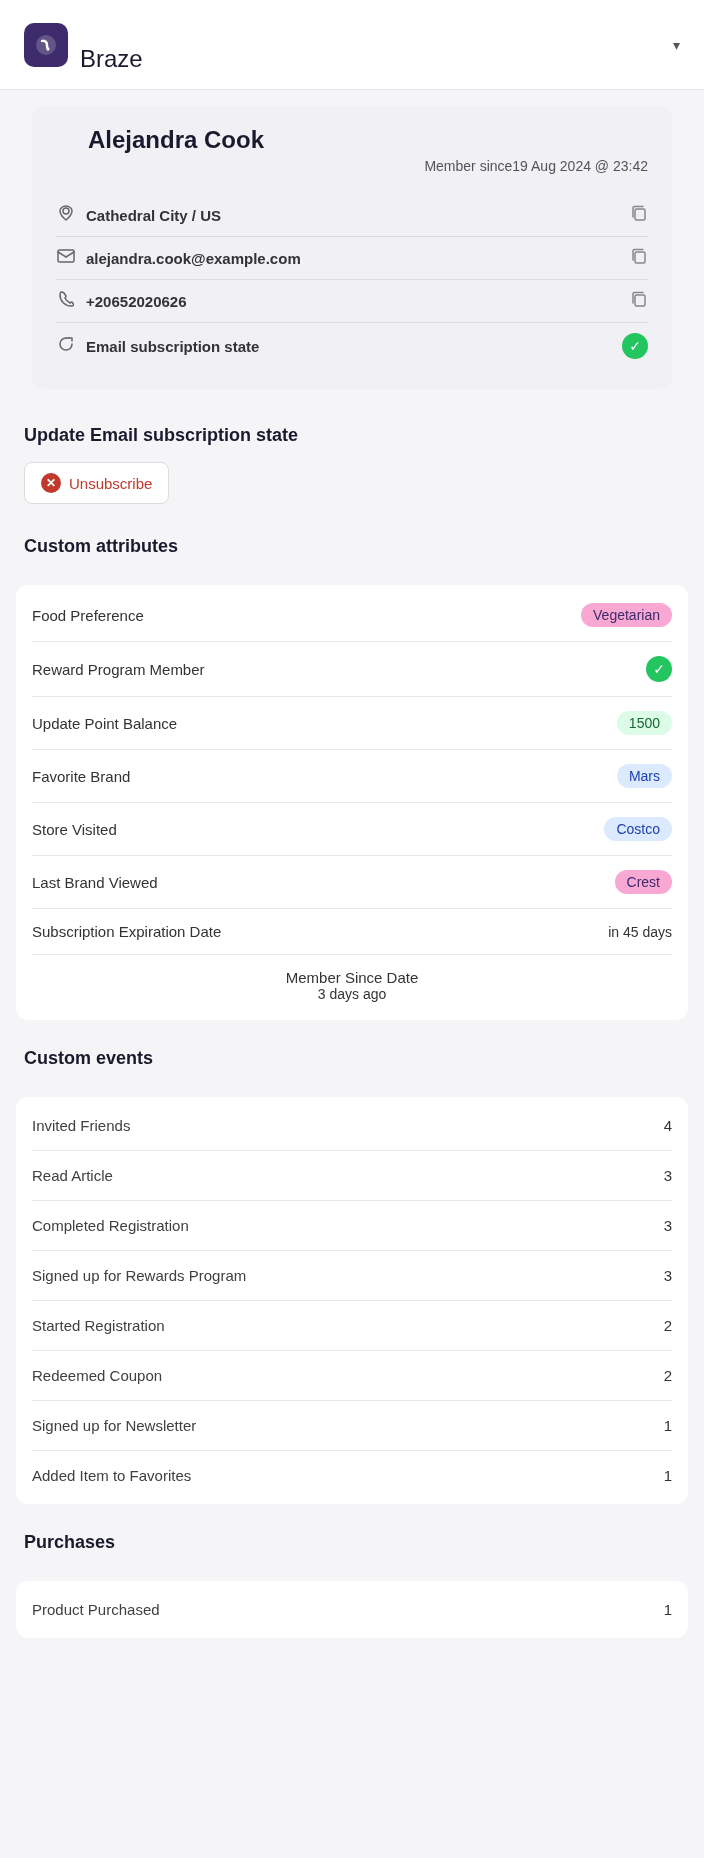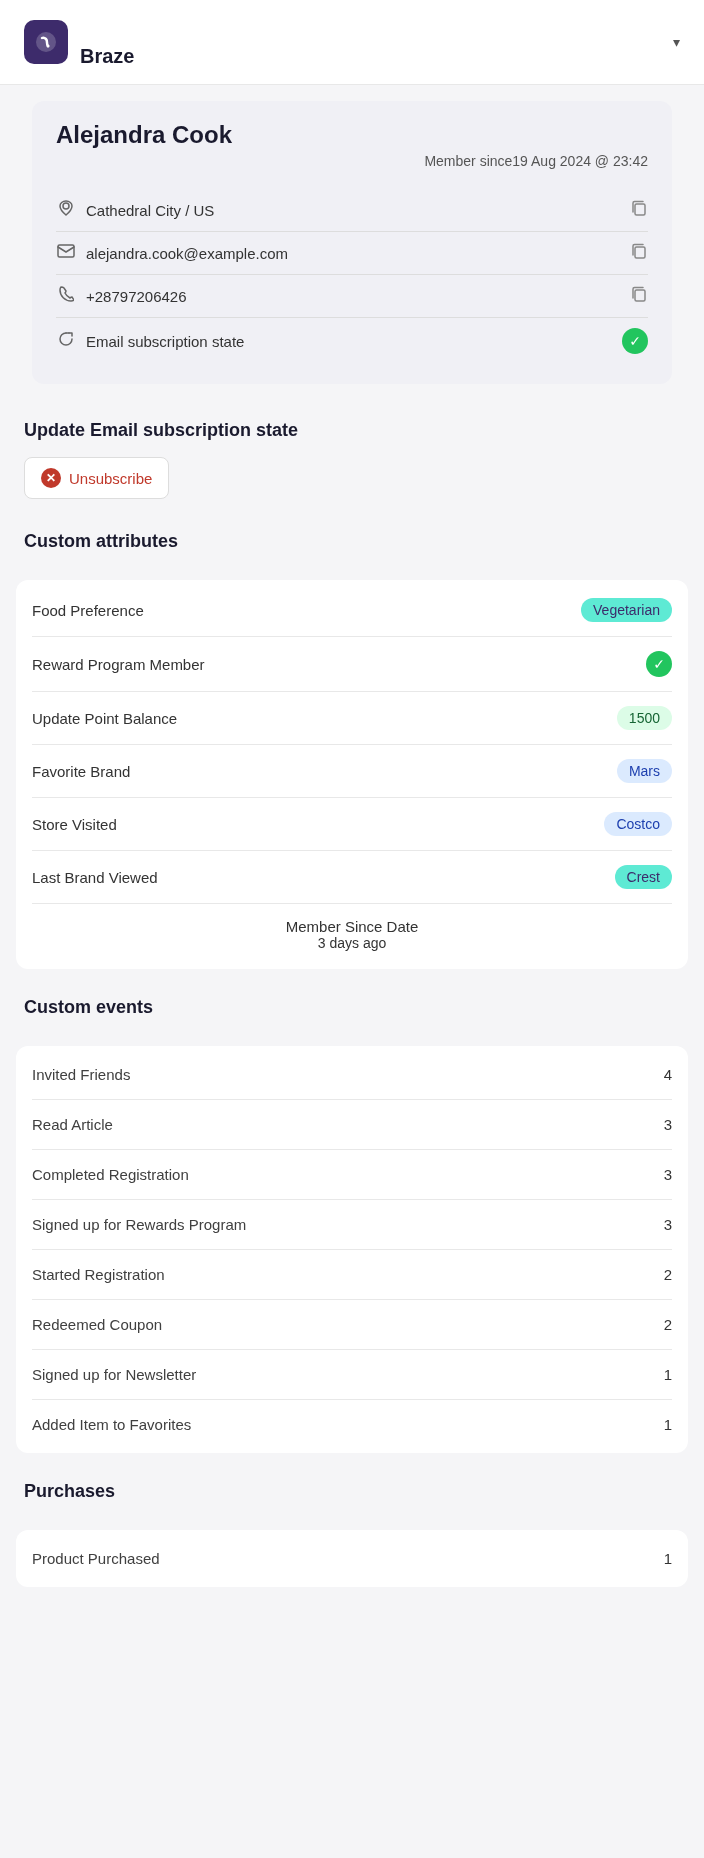--- a/index.html
+++ b/index.html
@@ -31,42 +31,43 @@
       background: #3d2b6b;
       border-radius: 10px;
       display: flex;
       align-items: center;
       justify-content: center;
       color: white;
       font-size: 20px;
       font-weight: bold;
     }
     .header-title {
-      font-size: 20px;
-      font-weight: 700;
+      font-size: 24px;
+      font-weight: 400;
       color: #1a1a2e;
       margin-top: 29px;
     }
     .chevron-down {
       color: #555;
       font-size: 14px;
     }
 
     
     .profile-card {
       background: #f0f0f5;
       margin: 16px;
       border-radius: 12px;
       padding: 20px 24px;
     }
     .profile-name {
       font-size: 24px;
       font-weight: 700;
       color: #1a1a2e;
       margin-bottom: 4px;
+      margin-left: 32px;
     }
     .member-since-row {
       display: flex;
       justify-content: flex-end;
       align-items: center;
       color: #555;
       font-size: 14px;
       margin-bottom: 20px;
     }
     .profile-info-row {
@@ -78,20 +79,21 @@
     }
     .profile-info-row:last-child {
       border-bottom: none;
     }
     .profile-info-left {
       display: flex;
       align-items: center;
       gap: 10px;
       color: #333;
       font-size: 15px;
+      font-weight: bold;
     }
     .info-icon {
       color: #666;
       font-size: 16px;
       width: 20px;
       text-align: center;
     }
     .copy-icon {
       color: #888;
       font-size: 16px;
@@ -167,21 +169,21 @@
     .attr-label {
       font-size: 15px;
       color: #333;
     }
     .attr-value {
       font-size: 14px;
       color: #333;
       text-align: right;
     }
     .tag {
-      background: #5eead4;
+      background: #f9a8d4;
       color: #3d2b6b;
       border-radius: 20px;
       padding: 4px 12px;
       font-size: 14px;
       font-weight: 500;
     }
     .tag-green {
       background: #dcfce7;
       color: #166534;
       border-radius: 20px;
@@ -293,21 +295,21 @@
       </span>
     </div>
 
     <div class="profile-info-row">
       <div class="profile-info-left">
         <span class="info-icon">
           <svg width="16" height="18" viewBox="0 0 16 18" fill="none">
             <path d="M3 2 C3 2, 2 3, 2 5 C2 11 7 16 13 16 C15 16 16 15 16 15 L14 12 C14 12, 13 12, 12 13 C10 12 8 10 7 8 C8 7 8 6 8 6 L6 3 C6 3 5 2 3 2Z" stroke="#666" stroke-width="1.5" fill="none"></path>
           </svg>
         </span>
-        <span>+28797206426</span>
+        <span>+20652020626</span>
       </div>
       <span class="copy-icon">
         <svg width="18" height="18" viewBox="0 0 18 18" fill="none">
           <rect x="5" y="5" width="10" height="11" rx="1.5" stroke="#888" stroke-width="1.5" fill="none"></rect>
           <path d="M3 13 L3 4 C3 3 3.5 2.5 4.5 2.5 L13 2.5" stroke="#888" stroke-width="1.5" stroke-linecap="round" fill="none"></path>
         </svg>
       </span>
     </div>
 
     <div class="profile-info-row">
@@ -364,20 +366,24 @@
   <div class="attr-row">
     <span class="attr-label">Store Visited</span>
     <span class="tag-blue">Costco</span>
   </div>
 
   <div class="attr-row">
     <span class="attr-label">Last Brand Viewed</span>
     <span class="tag">Crest</span>
   </div>
 
+  <div class="attr-row">
+    <span class="attr-label">Subscription Expiration Date</span>
+    <span class="attr-value">in 45 days</span>
+  </div>
 
   <div class="attr-row">
     <span class="attr-label">Member Since Date</span>
     <span class="attr-value">3 days ago</span>
   </div>
 </div>
 
 <div class="section-header">
   <div class="section-title">Custom events</div>
 </div>

